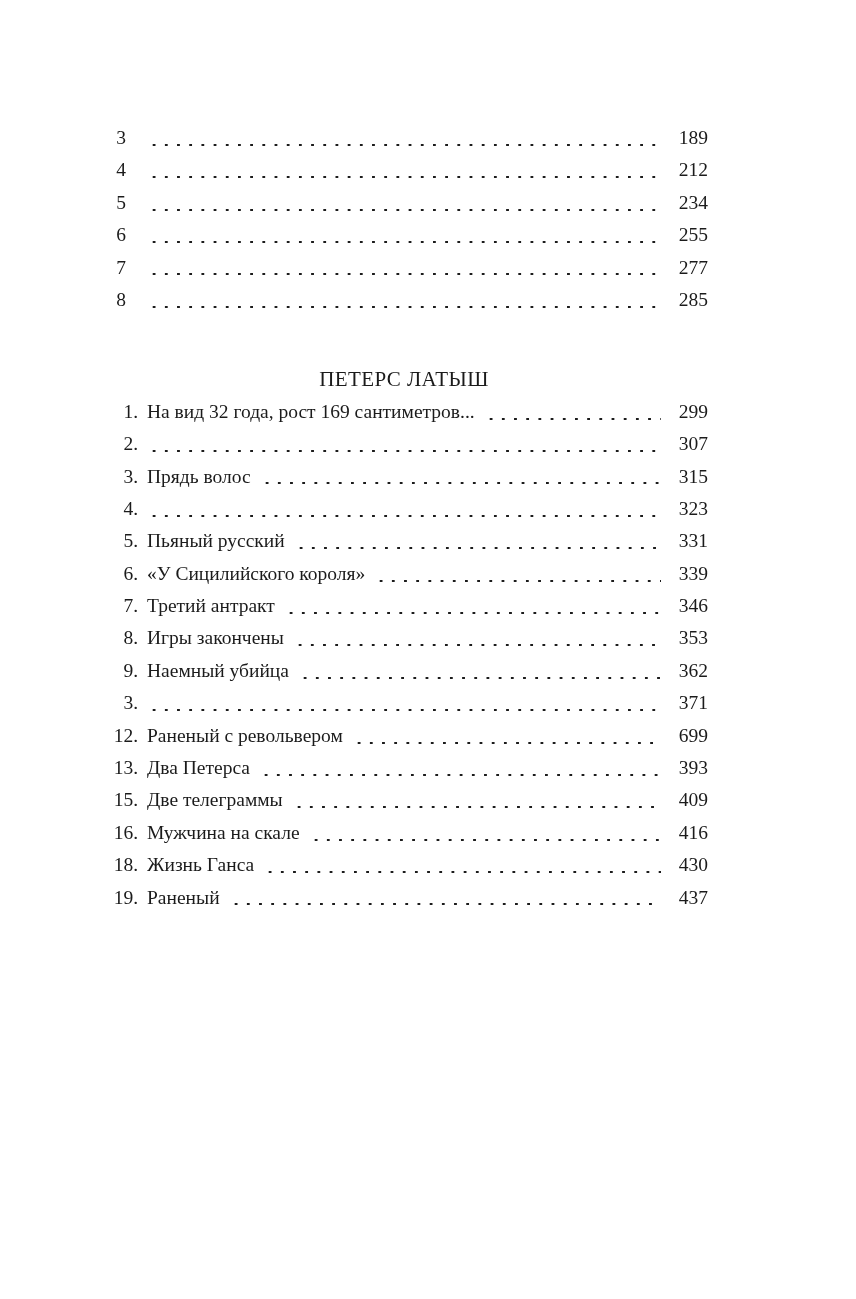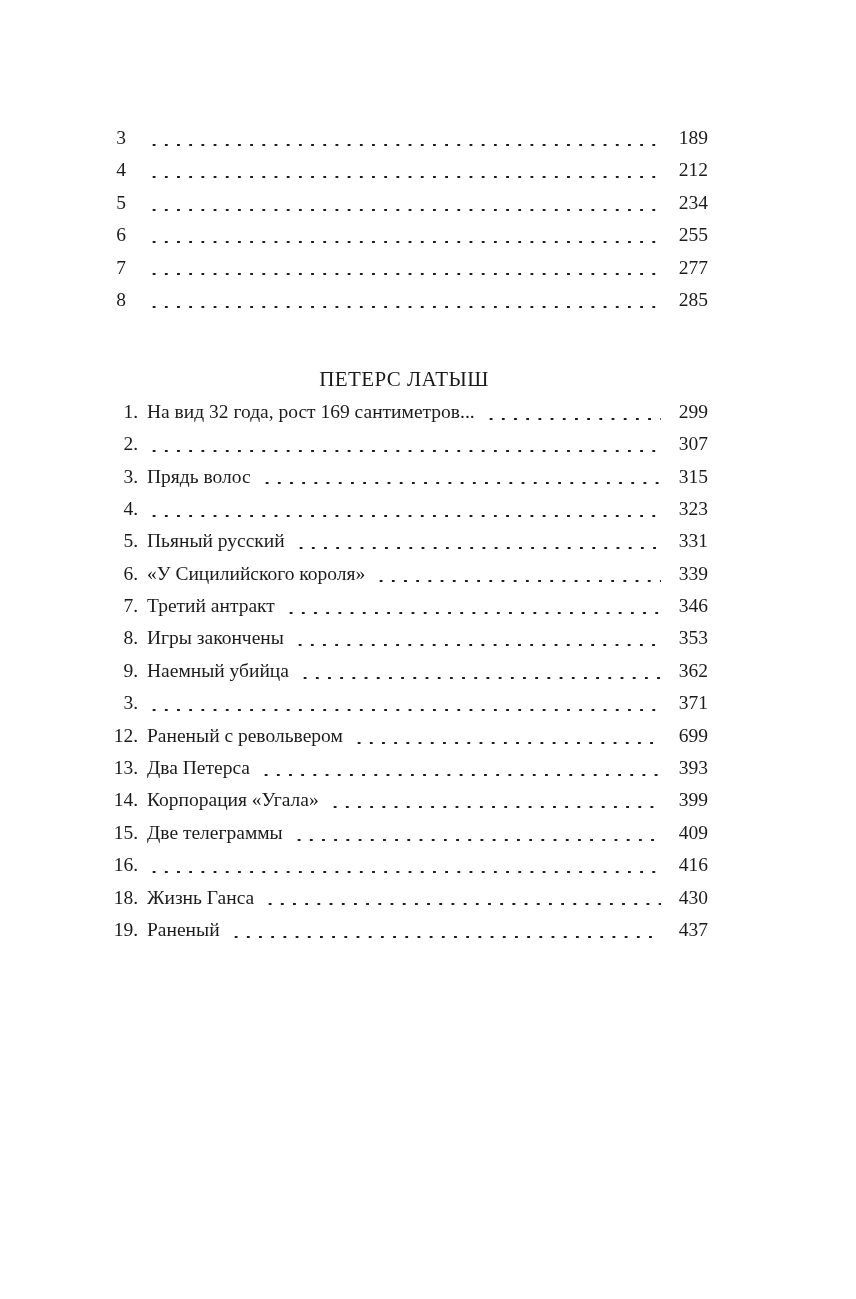--- a/index.html
+++ b/index.html
@@ -177,33 +177,28 @@
     <span class="leader"></span>
     <span class="page-num">699</span>
   </div>
         <div class="row">
     <span class="num">13.</span>
     <span class="title">Два Петерса</span>
     <span class="leader"></span>
     <span class="page-num">393</span>
   </div>
         <div class="row">
-    <span class="num">14.</span>
-    <span class="title">Корпорация «Угала»</span>
-    <span class="leader"></span>
-    <span class="page-num">399</span>
-  </div>
-        <div class="row">
     <span class="num">15.</span>
     <span class="title">Две телеграммы</span>
     <span class="leader"></span>
     <span class="page-num">409</span>
   </div>
         <div class="row">
     <span class="num">16.</span>
+    <span class="title">Мужчина на скале</span>
     <span class="leader"></span>
     <span class="page-num">416</span>
   </div>
         <div class="row">
     <span class="num">18.</span>
     <span class="title">Жизнь Ганса</span>
     <span class="leader"></span>
     <span class="page-num">430</span>
   </div>
         <div class="row">

